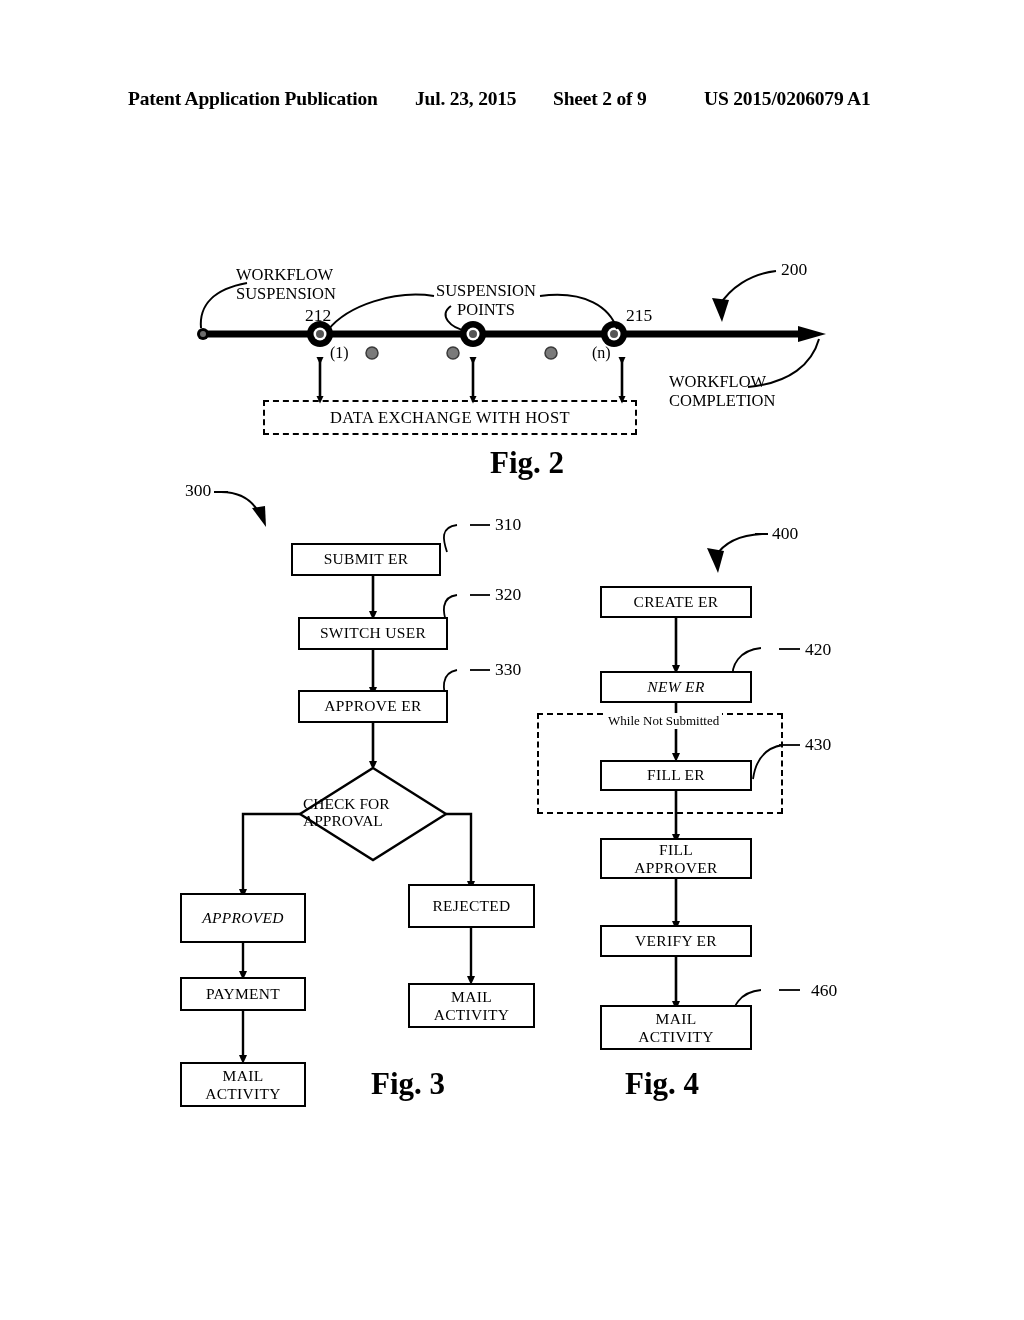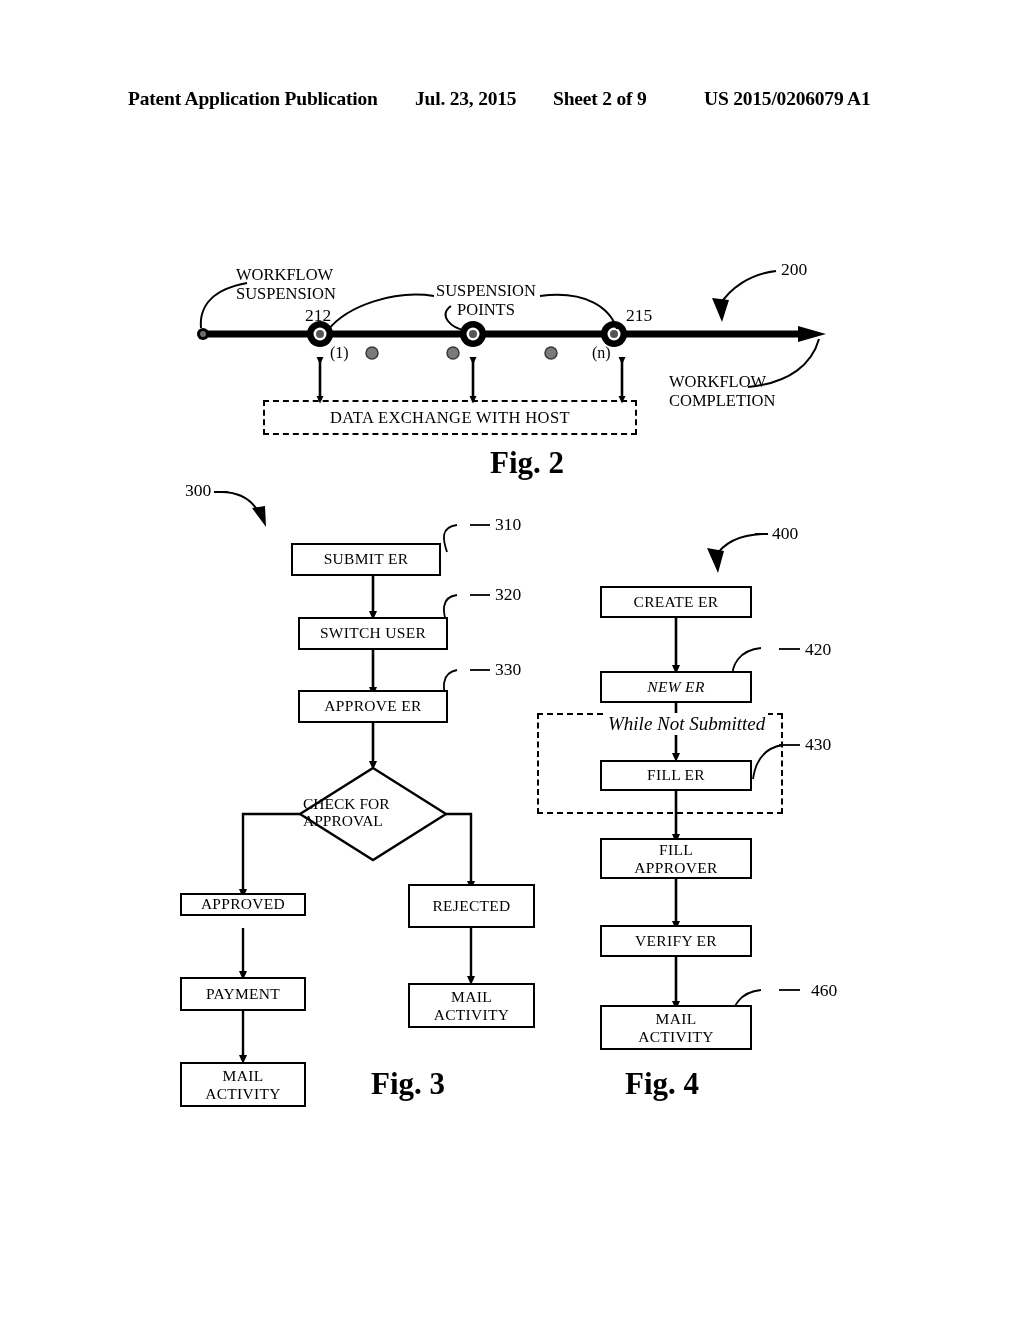--- a/index.html
+++ b/index.html
@@ -79,25 +79,24 @@
   .dashbox {
     position: absolute;
     box-sizing: border-box;
     border: 2px dashed #000;
     background: transparent;
   }
 
   .dashlabel {
     position: absolute;
     font-family: "Liberation Serif", serif;
-    font-size: 19px;
+    font-size: 13px;
     white-space: nowrap;
     background: #fff;
     padding: 0 3px;
-    font-style: italic;
   }
 
   svg { position: absolute; left: 0; top: 0; overflow: visible; }
   svg.layer { width: 1024px; height: 1320px; pointer-events: none; }
 </style>
 </head>
 <body>
 
 <div id="page">
 
@@ -255,21 +254,21 @@
   <div class="refnum" style="left:495px; top:659px;">330</div>
   <svg class="layer" viewBox="0 0 1024 1320">
     <line x1="470" y1="670" x2="490" y2="670" stroke="#000" stroke-width="1.8"></line>
   </svg>
 
   <div style="position:absolute; left:303px; top:795px; width:140px; font-family:'Liberation Serif',serif; font-size:15.5px; line-height:1.1;">
     <div>CHECK FOR</div>
     <div>APPROVAL</div>
   </div>
 
-  <div class="box" style="left:180px; top:893px; width:126px; height:23px;">
+  <div class="box" style="left:180px; top:893px; width:126px; height:50px;font-style:italic;">
     <span>APPROVED</span>
   </div>
 
   <div class="box" style="left:408px; top:884px; width:127px; height:44px;">
     <span>REJECTED</span>
   </div>
 
   <div class="box" style="left:180px; top:977px; width:126px; height:34px;">
     <span>PAYMENT</span>
   </div>

